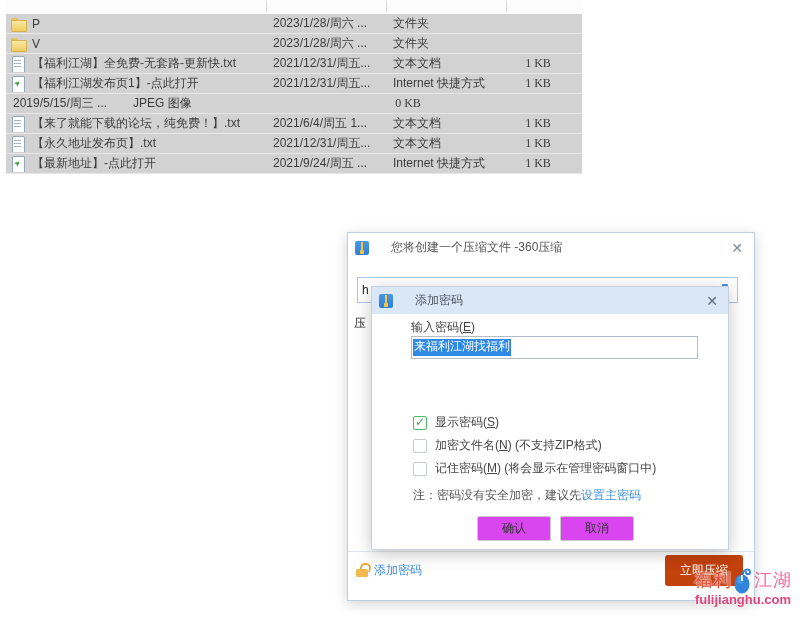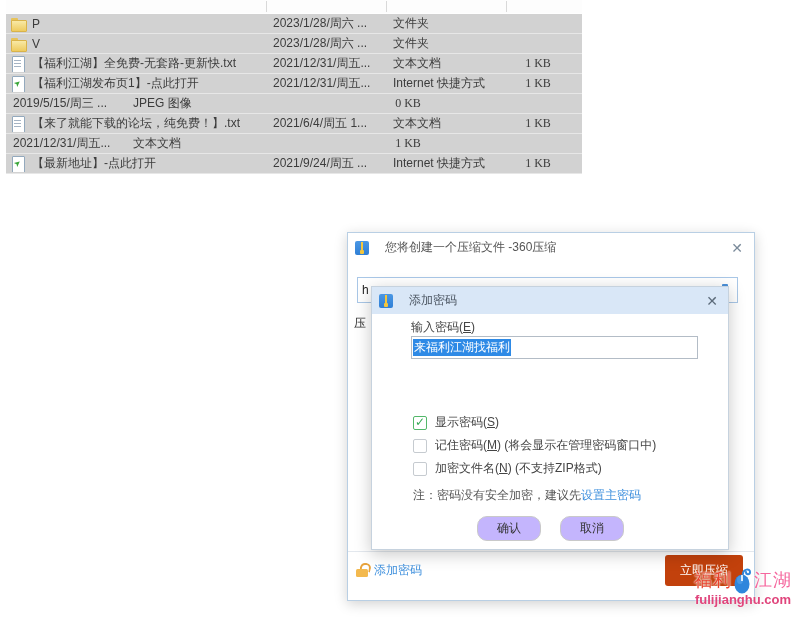--- a/index.html
+++ b/index.html
@@ -28,49 +28,49 @@
   .ficon-img::before { content:""; position:absolute; left:1px; top:2px; width:14px; height:11px; border:1px solid #8fa6ba; background:linear-gradient(#eaf4fd 40%,#bcd8ee); border-radius:1px; }
   .ficon-img::after { content:""; position:absolute; left:3px; top:7px; width:0; height:0; border-left:4px solid transparent; border-right:4px solid transparent; border-bottom:5px solid #6aa05c; }
 
   
   .zip-icon { position:relative; width:14px; height:14px; background:linear-gradient(#4a97e4,#2f7fd6); border-radius:2px; flex:0 0 14px; }
   .zip-icon::before { content:""; position:absolute; left:6px; top:1px; width:2px; height:8px; background:#f4c63d; }
   .zip-icon::after { content:""; position:absolute; left:5px; top:9px; width:4px; height:4px; background:#f4c63d; border-radius:1px; }
 
   #outer-dialog { position:absolute; left:347px; top:232px; width:408px; height:369px; background:#fff; border:1px solid #b9cfe4; box-shadow:0 3px 12px rgba(0,0,0,0.18); z-index:1; }
   .titlebar { display:flex; align-items:center; height:29px; padding-left:7px; font-size:12px; color:#555; }
-  .titlebar .ttl { margin-left:16px; }
+  .titlebar .ttl { margin-left:22px; }
   .close-x { position:absolute; right:9px; top:7px; width:16px; height:16px; font-size:14px; line-height:16px; text-align:center; color:#7a8a9a; cursor:pointer; }
   #filename-input { position:absolute; left:9px; top:44px; width:381px; height:26px; border:1px solid #a9c7e7; background:#fff; font-size:12px; color:#222; padding-left:4px; line-height:24px; }
   #filename-frag-icon { position:absolute; right:9px; top:6px; width:6px; height:11px; background:#4a90d9; border-radius:1px; }
   #compress-label-frag { position:absolute; left:6px; top:82px; font-size:12px; color:#333; }
   #outer-footer-sep { position:absolute; left:0; top:318px; width:100%; height:1px; background:#e3e8ee; }
   #add-password-link { position:absolute; left:8px; top:325px; height:24px; display:flex; align-items:center; cursor:pointer; }
   #add-password-link .txt { margin-left:5px; font-size:12px; color:#3d8fdd; }
   .lock-icon { position:relative; width:13px; height:14px; }
   .lock-icon::before { content:""; position:absolute; left:2px; top:0; width:7px; height:7px; border:2px solid #e8a33d; border-bottom:none; border-radius:5px 5px 0 0; transform:translateX(2px) rotate(8deg); }
   .lock-icon::after { content:""; position:absolute; left:0; top:6px; width:12px; height:8px; background:#f3b94e; border-radius:1.5px; }
   #compress-now-btn { position:absolute; left:317px; top:322px; width:78px; height:31px; background:#c2410c; color:#fff; font-size:12px; text-align:center; line-height:31px; border-radius:3px; cursor:pointer; }
 
   #password-dialog { position:absolute; left:371px; top:286px; width:358px; height:264px; background:#fff; border:1px solid #c6d2de; box-shadow:0 4px 16px rgba(0,0,0,0.22); z-index:2; }
   #password-dialog .titlebar { height:27px; background:#d9e7f7; color:#4a5460; }
   #password-dialog .close-x { top:6px; right:8px; color:#5c6b7a; }
   #pw-label { position:absolute; left:39px; top:32px; font-size:12px; color:#444; }
   .mn { text-decoration:underline; }
-  #pw-input { position:absolute; left:39px; top:49px; width:287px; height:23px; border:1px solid #b3bcc6; background:#fff; display:flex; align-items:center; padding-left:1px; }
+  #pw-input { position:absolute; left:39px; top:49px; width:287px; height:23px; border:1px solid #b3bcc6; background:#fff; display:flex; align-items:center; padding-left:1px;font-family:Liberation Mono, monospace; }
   #pw-selection { background:#2e8ae6; color:#fff; font-size:12px; line-height:17px; padding:0 1px; }
   #pw-checkboxes { position:absolute; left:41px; top:124px; }
   .cbrow { display:flex; align-items:center; height:23px; cursor:default; }
   .cbox { width:14px; height:14px; border:1px solid #c6cbd0; background:#fff; border-radius:2px; position:relative; flex:0 0 14px; cursor:pointer; }
   .cbox.checked { border-color:#53b86a; }
   .cbox.checked::after { content:"✓"; position:absolute; left:1px; top:-2px; font-size:12px; font-weight:bold; color:#34a853; }
   .cbrow .cblabel { margin-left:8px; font-size:12px; color:#444; }
   #pw-note { position:absolute; left:41px; top:200px; font-size:12px; color:#555; }
   #pw-note .link { color:#3d8fdd; cursor:pointer; }
-  .dlg-btn { position:absolute; top:229px; width:64px; height:25px; background:#c4b5fd; border:1px solid #c9c9c9; border-radius:10px; font-size:12px; color:#333; text-align:center; line-height:23px; cursor:pointer; }
+  .dlg-btn { position:absolute; top:229px; width:74px; height:25px; background:#d946ef; border:1px solid #c9c9c9; border-radius:2px; font-size:12px; color:#333; text-align:center; line-height:23px; cursor:pointer; }
   #confirm-btn { left:105px; }
   #cancel-btn { left:188px; }
 
   
   #watermark { position:absolute; left:694px; top:566px; z-index:5; text-align:center; }
   #wm-logo { display:flex; align-items:center; justify-content:center; font-weight:normal; font-size:18px; letter-spacing:1px; text-shadow:0 0 2px #fff,0 0 2px #fff; }
   #wm-left { color:#e8432e; }
   #wm-right { color:#f5679e; }
   #wm-site { font-size:13px; font-weight:bold; color:#e0457c; margin-top:-2px; text-shadow:0 0 2px #fff; }
 </style>
@@ -136,20 +136,24 @@
       <div class="c-name">
         <span class="ficon ficon-doc"></span>
         <span class="fname">【来了就能下载的论坛，纯免费！】.txt</span>
       </div>
       <div class="c-date">2021/6/4/周五 1...</div>
       <div class="c-type">文本文档</div>
       <div class="c-size">1 KB</div>
     </div>
 
     <div class="frow">
+      <div class="c-name">
+        <span class="ficon ficon-doc"></span>
+        <span class="fname">【永久地址发布页】.txt</span>
+      </div>
       <div class="c-date">2021/12/31/周五...</div>
       <div class="c-type">文本文档</div>
       <div class="c-size">1 KB</div>
     </div>
 
     <div class="frow">
       <div class="c-name">
         <span class="ficon ficon-url"></span>
         <span class="fname">【最新地址】-点此打开</span>
       </div>
@@ -194,28 +198,28 @@
     <div class="cbrow">
       <span class="cbox checked"></span>
       <span class="cblabel">
         <span class="p">显示密码(</span><span class="mn">S</span><span class="s">)</span>
       </span>
     </div>
 
     <div class="cbrow">
       <span class="cbox"></span>
       <span class="cblabel">
-        <span class="p">记住密码(</span><span class="mn">M</span><span class="s">) (将会显示在管理密码窗口中)</span>
+        <span class="p">加密文件名(</span><span class="mn">N</span><span class="s">) (不支持ZIP格式)</span>
       </span>
     </div>
 
     <div class="cbrow">
       <span class="cbox"></span>
       <span class="cblabel">
-        <span class="p">加密文件名(</span><span class="mn">N</span><span class="s">) (不支持ZIP格式)</span>
+        <span class="p">记住密码(</span><span class="mn">M</span><span class="s">) (将会显示在管理密码窗口中)</span>
       </span>
     </div>
   </div>
     <div id="pw-note">
       <span>注：密码没有安全加密，建议先</span><span class="link">设置主密码</span>
     </div>
     <div class="dlg-btn" id="confirm-btn">确认</div>
     <div class="dlg-btn" id="cancel-btn">取消</div>
   </div>
 

